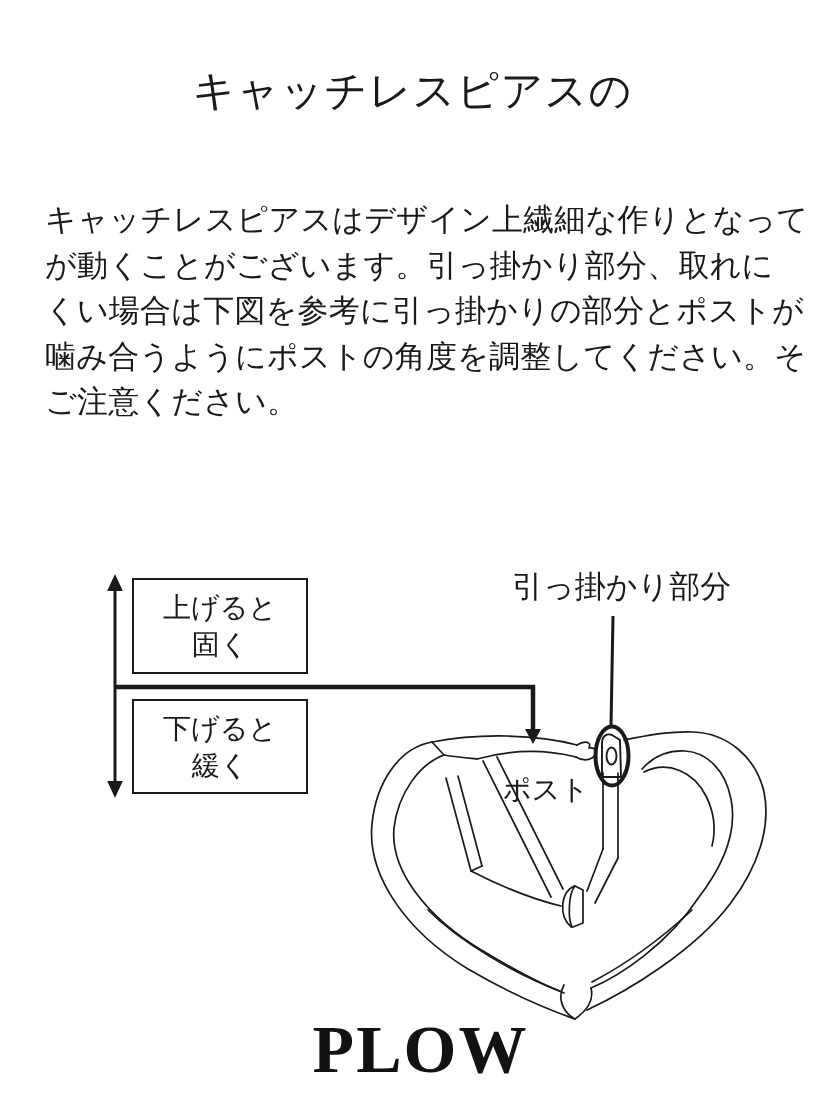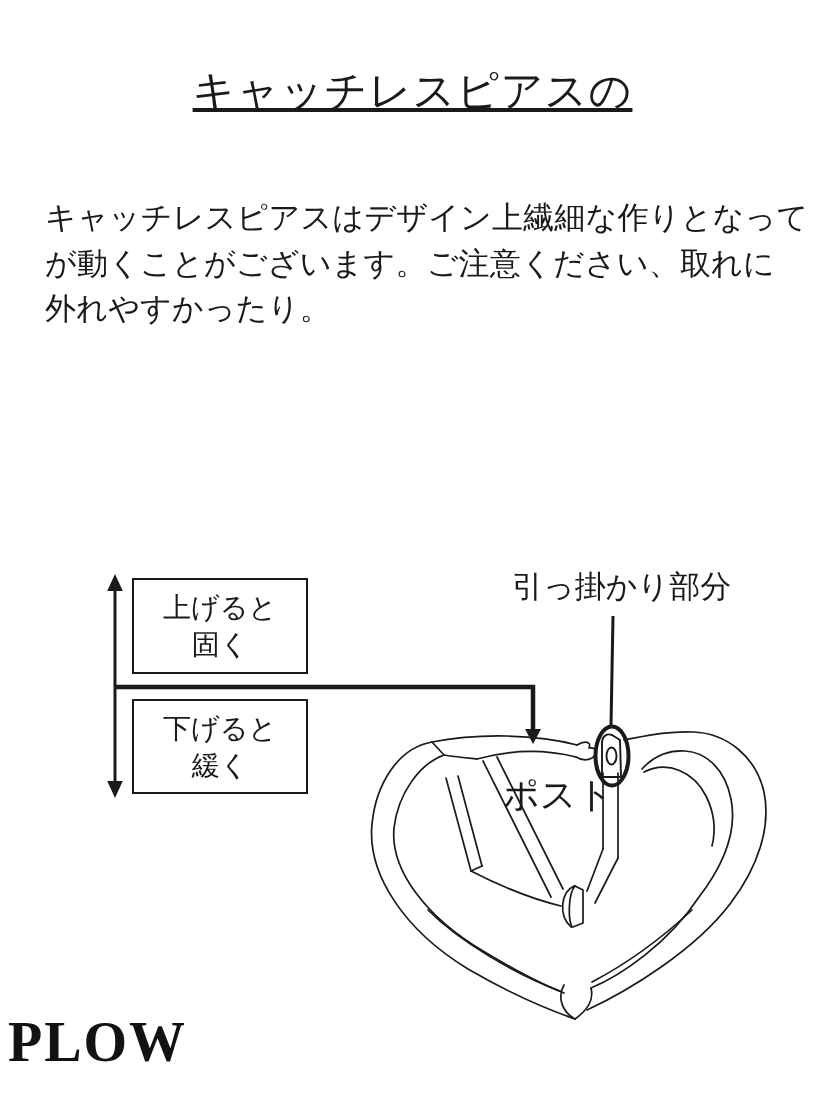--- a/index.html
+++ b/index.html
@@ -8,66 +8,68 @@
   }
   html,body{margin:0;padding:0;}
   body{background:var(--bg);font-family:"Liberation Sans",sans-serif;}
   .page{
     position:relative;width:825px;height:1100px;background:var(--bg);
     overflow:hidden;color:var(--ink);
   }
   .abs{position:absolute;}
   .title{
     left:0;right:0;top:64px;text-align:center;
-    font-size:42px;line-height:53px;letter-spacing:1px;color:var(--ink);text-decoration:underline;
+    font-size:42px;line-height:53px;letter-spacing:1px;color:var(--ink);
   }
   .body-text{
     left:45px;top:197px;font-size:31px;line-height:45.5px;
     color:var(--ink);letter-spacing:0.2px;
   }
-  .body-text .tline{white-space:nowrap;font-family:Liberation Mono, monospace;}
+  .body-text .tline{white-space:nowrap;}
   .diagram-box{
     width:176px;border:2px solid var(--ink);box-sizing:border-box;
     display:flex;flex-direction:column;align-items:center;justify-content:center;
     text-align:center;font-size:28px;line-height:37px;background:var(--bg);
   }
   .box-raise{left:132px;top:578px;height:96px;}
   .box-lower{left:132px;top:699px;height:95px;}
   .hook-label{
     left:512px;top:566px;font-size:31px;white-space:nowrap;color:var(--ink);
   }
   .post-label{
-    left:503px;top:771px;font-size:36px;white-space:nowrap;color:var(--ink);text-align:center;
+    left:503px;top:771px;font-size:28px;white-space:nowrap;color:var(--ink);text-align:center;
   }
   .brand{
-    left:8px;right:0;top:1010px;
+    left:16px;right:0;top:1010px;text-align:center;
     font-family:"Liberation Serif",serif;font-weight:bold;
-    font-size:56px;letter-spacing:2px;color:#121212;
+    font-size:68px;letter-spacing:2px;color:#121212;
   }
   svg.lineart{left:0;top:0;pointer-events:none;}
   svg.lineart .s{stroke:var(--ink);fill:none;}
   svg.lineart .fine{stroke-width:1.7;stroke-linecap:round;stroke-linejoin:round;}
   svg.lineart .med{stroke-width:3;}
   svg.lineart .thick{stroke-width:4.5;}
   svg.lineart .ring{stroke-width:4;}
   svg.lineart .fill{fill:var(--ink);stroke:none;}
 </style>
 </head>
 <body>
 
 <div class="page">
 
   <div class="abs title">
     <div>キャッチレスピアスの</div>
   </div>
 
   <div class="abs body-text">
     <div class="tline">キャッチレスピアスはデザイン上繊細な作りとなって</div>
-    <div class="tline">が動くことがございます。ご注意ください、取れに</div>
-    <div class="tline">外れやすかったり。</div>
+    <div class="tline">が動くことがございます。引っ掛かり部分、取れに</div>
+    <div class="tline">くい場合は下図を参考に引っ掛かりの部分とポストが</div>
+    <div class="tline">噛み合うようにポストの角度を調整してください。そ</div>
+    <div class="tline">ご注意ください。</div>
   </div>
 
   <svg class="abs lineart" width="825" height="1100" viewBox="0 0 825 1100">
 
     <g>
       <line class="s med" x1="115" y1="589" x2="115" y2="784"></line>
       <polygon class="fill" points="115,574 107.2,591 122.8,591"></polygon>
       <polygon class="fill" points="115,798 107.2,781 122.8,781"></polygon>
     </g>
 

